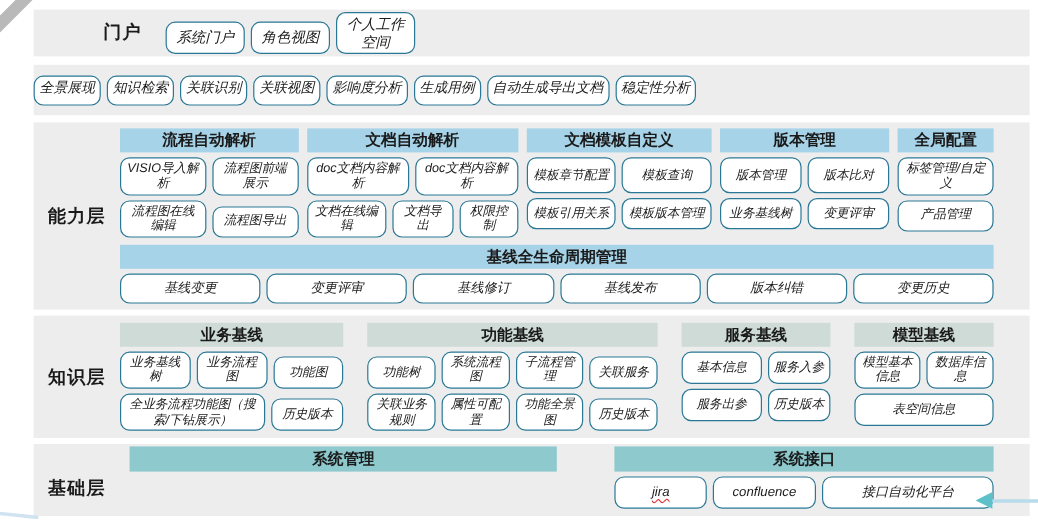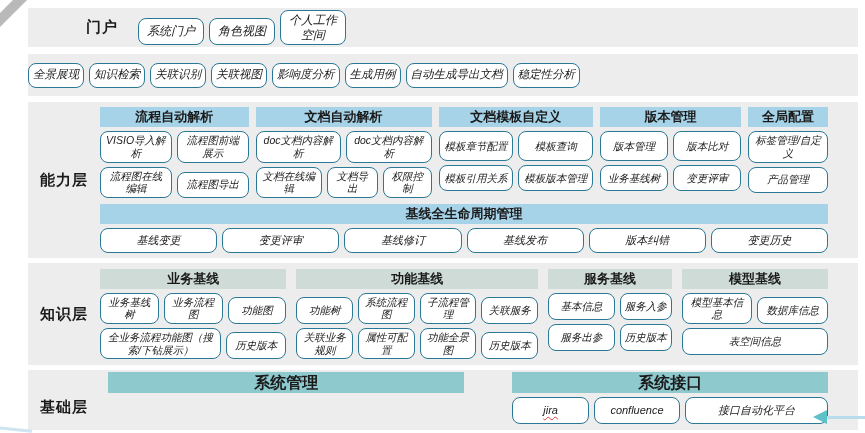--- a/index.html
+++ b/index.html
@@ -65,35 +65,35 @@
   .layer-capability .s0 .g4{flex:1;}
   .layer-capability .s0 .group-header{background:var(--cap-header);text-align:center;}
   .layer-capability .s0 .btn-row:nth-child(2) .btn{min-height:30px;}
   .layer-capability .s0 .btn-row:nth-child(3) .btn{min-height:26px;}
   .layer-capability .s0 .g1 .btn-row:nth-child(3) .btn:nth-child(1){flex:1.45;}
   .layer-capability .s0 .g1 .btn-row:nth-child(3) .btn:nth-child(2){flex:1.05;}
   .layer-capability .s1 .group{flex:1;}
   .layer-capability .s1 .group-header{background:var(--cap-header);}
   .layer-capability .s1 .btn{min-height:25px;font-size:11px;}
   
-  .layer-knowledge .s0{gap:10px;}
+  .layer-knowledge .s0{gap:20px;}
   .layer-knowledge .s0 .g0{flex:0 0 25.6%;}
   .layer-knowledge .s0 .g1{flex:0 0 33.2%;}
   .layer-knowledge .s0 .g2{flex:0 0 17.0%;}
   .layer-knowledge .s0 .g3{flex:1;}
   .layer-knowledge .group-header{background:var(--knw-header);}
   .layer-knowledge .btn{min-height:27px;}
   .layer-knowledge .g0 .btn-row:nth-child(3) .btn:nth-child(1){flex:2.2;}
   .layer-knowledge .g2 .btn-row .btn:nth-child(1){flex:1.35;}
   
   .layer-foundation .layer-content{padding-left:8px;justify-content:flex-start;padding-top:2px;}
   .layer-foundation .s0{gap:48px;}
   .layer-foundation .s0 .g0{flex:0 0 49.5%;}
   .layer-foundation .s0 .g1{flex:1;}
-  .layer-foundation .group-header{background:var(--fnd-header);height:21px;line-height:21px;font-size:16px;}
+  .layer-foundation .group-header{background:var(--fnd-header);height:21px;line-height:21px;font-size:13px;}
   .layer-foundation .btn{min-height:27px;font-size:11px;white-space:nowrap;}
   .layer-foundation .g1 .btn:nth-child(2){flex:1.15;}
   .layer-foundation .g1 .btn:nth-child(3){flex:2;}
   .layer-foundation .g1 .btn:nth-child(1){text-decoration:underline wavy #e03a3a 1px;text-underline-offset:2px;}
   
   .deco-tl{position:absolute;left:-12px;top:4px;width:46px;height:10px;background:#b9b9b9;transform:rotate(-45deg);}
   .deco-bl{position:absolute;left:-2px;bottom:2px;width:34px;height:3px;background:#cfe3f1;transform:rotate(6deg);}
   .deco-arrow-line{position:absolute;right:0;bottom:14px;width:42px;height:3px;background:#b9dcec;}
   .deco-arrow-head{position:absolute;right:38px;bottom:9px;width:0;height:0;
     border-top:7px solid transparent;border-bottom:7px solid transparent;border-right:14px solid #5ec1c9;}

